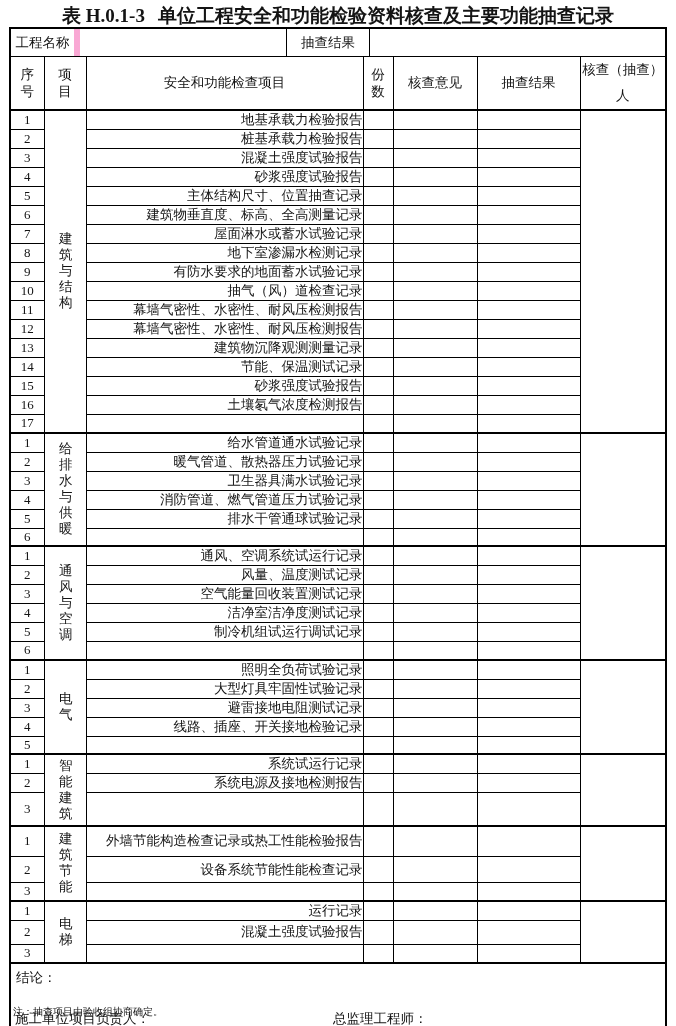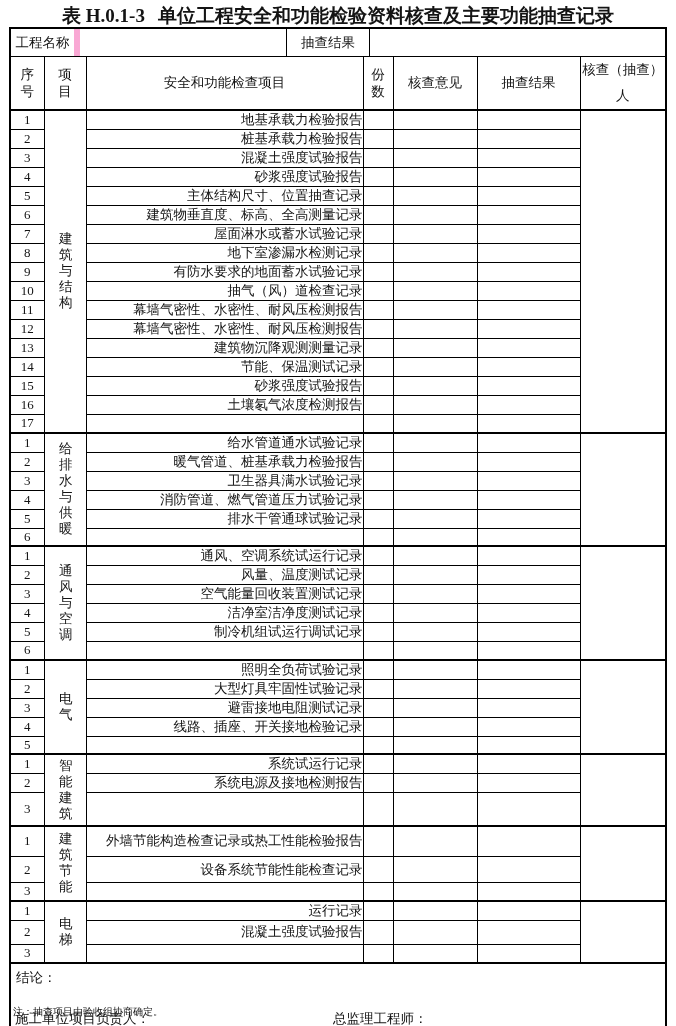--- a/index.html
+++ b/index.html
@@ -219,21 +219,21 @@
             <div class="vert">给排水与供暖</div>
           </td>
           <td class="c-item">给水管道通水试验记录</td>
           <td class="c-blank"></td>
           <td class="c-blank"></td>
           <td class="c-blank"></td>
           <td class="c-checker" rowspan="6"></td>
         </tr>
         <tr>
           <td class="c-num">2</td>
-          <td class="c-item">暖气管道、桩基承载力检验报告</td>
+          <td class="c-item">暖气管道、散热器压力试验记录</td>
           <td class="c-blank"></td>
           <td class="c-blank"></td>
           <td class="c-blank"></td>
         </tr>
         <tr>
           <td class="c-num">3</td>
           <td class="c-item">卫生器具满水试验记录</td>
           <td class="c-blank"></td>
           <td class="c-blank"></td>
           <td class="c-blank"></td>

